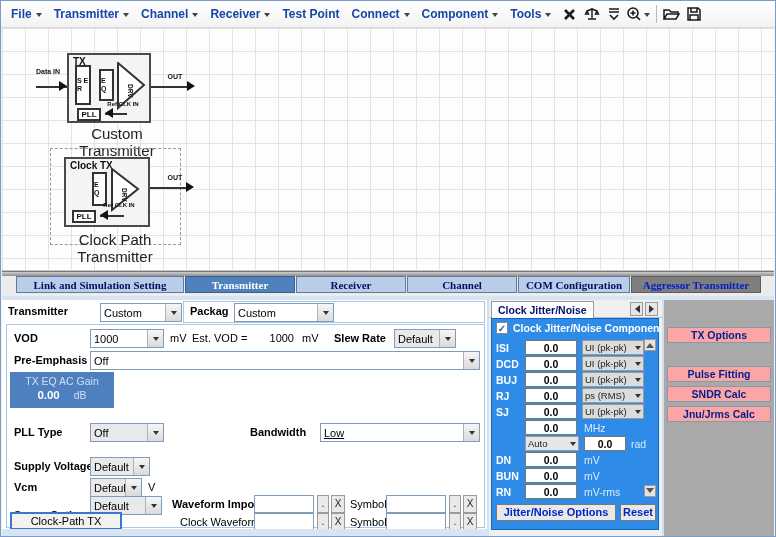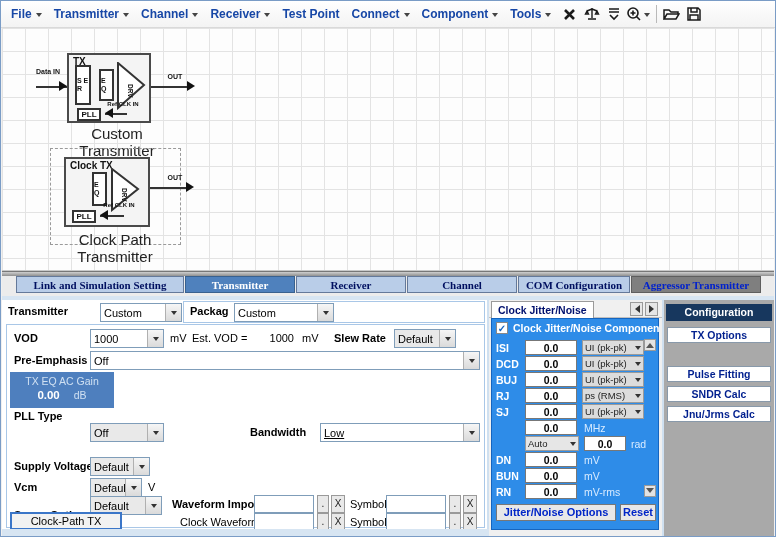--- a/index.html
+++ b/index.html
@@ -77,21 +77,21 @@
   .tri-u { width:0; height:0; border:4px solid transparent; border-bottom:5px solid #555; margin-top:-3px; }
   .tri-d { width:0; height:0; border:4px solid transparent; border-top:5px solid #555; margin-bottom:-3px; }
   .jbtn { position:absolute; height:17px; background:#e8e8e8; border:1px solid #777; color:#0026c8; font-weight:bold; font-size:11px; text-align:center; line-height:15px; }
   .jlink { position:absolute; left:5px; top:205px; display:flex; align-items:center; gap:6px; }
   .jlinkbox { width:11px; height:11px; background:#f2f6fa; border:1px solid #9cc0e0; }
   .jlinktxt { color:#9ecbf5; font-size:10px; white-space:nowrap; }
 
   
   .rightpanel { position:absolute; left:660px; top:0; width:112px; height:236px; background:#a9a9a9; border-left:2px solid #cfe0f0; }
   .cfghead { position:absolute; left:2px; top:4px; width:106px; height:17px; background:#17375e; color:#fff; font-weight:bold; font-size:10.5px; text-align:center; line-height:17px; }
-  .cfgbtn { position:absolute; left:3px; width:104px; height:16px; background:#ffffff; border:1px solid #8899aa; color:#001f8e; font-weight:bold; font-size:10.5px; text-align:center; line-height:14px; }
+  .cfgbtn { position:absolute; left:3px; width:104px; height:16px; background:#fca5a5; border:1px solid #8899aa; color:#001f8e; font-weight:bold; font-size:10.5px; text-align:center; line-height:14px; }
 
   svg.ic { display:block; }
 </style>
 </head>
 <body>
 
 <div class="window">
 
   <div class="menubar">
     <div class="menu-item">
@@ -264,21 +264,21 @@
           <span class="cb">
             <i class="dart"></i>
           </span>
       </div>
 
       <div class="gainbox">
         <div>TX EQ AC Gain</div>
         <div class="gainval"><span>0.00</span><span class="gainunit">dB</span></div>
       </div>
 
-      <span class="lbl" style="left:12px; top:110px;">PLL Type</span>
+      <span class="lbl" style="left:12px; top:126px;">PLL Type</span>
       <div class="combo gray" style="left:88px; top:123px; width:74px;">
         <span class="cv">Off</span>
           <span class="cb">
             <i class="dart"></i>
           </span>
       </div>
       <span class="lbl" style="left:248px; top:126px;">Bandwidth</span>
       <div class="combo" style="left:318px; top:123px; width:160px;text-decoration:underline;">
         <span class="cv">Low</span>
           <span class="cb">
@@ -413,20 +413,19 @@
         <input class="jinput" style="top: 165px;" value="0.0">
         <span class="jutext" style="top:167px;">mV-rms</span>
 
         <button class="jbtn" style="left:4px; top:185px; width:120px;">Jitter/Noise Options</button>
         <button class="jbtn" style="left:128px; top:185px; width:36px;">Reset</button>
 
       </div>
     </div>
 
     <div class="rightpanel">
-      <div class="cfghead">Configuration</div>
       <button class="cfgbtn" style="top:27px;">TX Options</button>
       <button class="cfgbtn" style="top:66px;">Pulse Fitting</button>
       <button class="cfgbtn" style="top:86px;">SNDR Calc</button>
       <button class="cfgbtn" style="top:106px;">Jnu/Jrms Calc</button>
     </div>
   </div>
 </div>
 
 </body></html>

